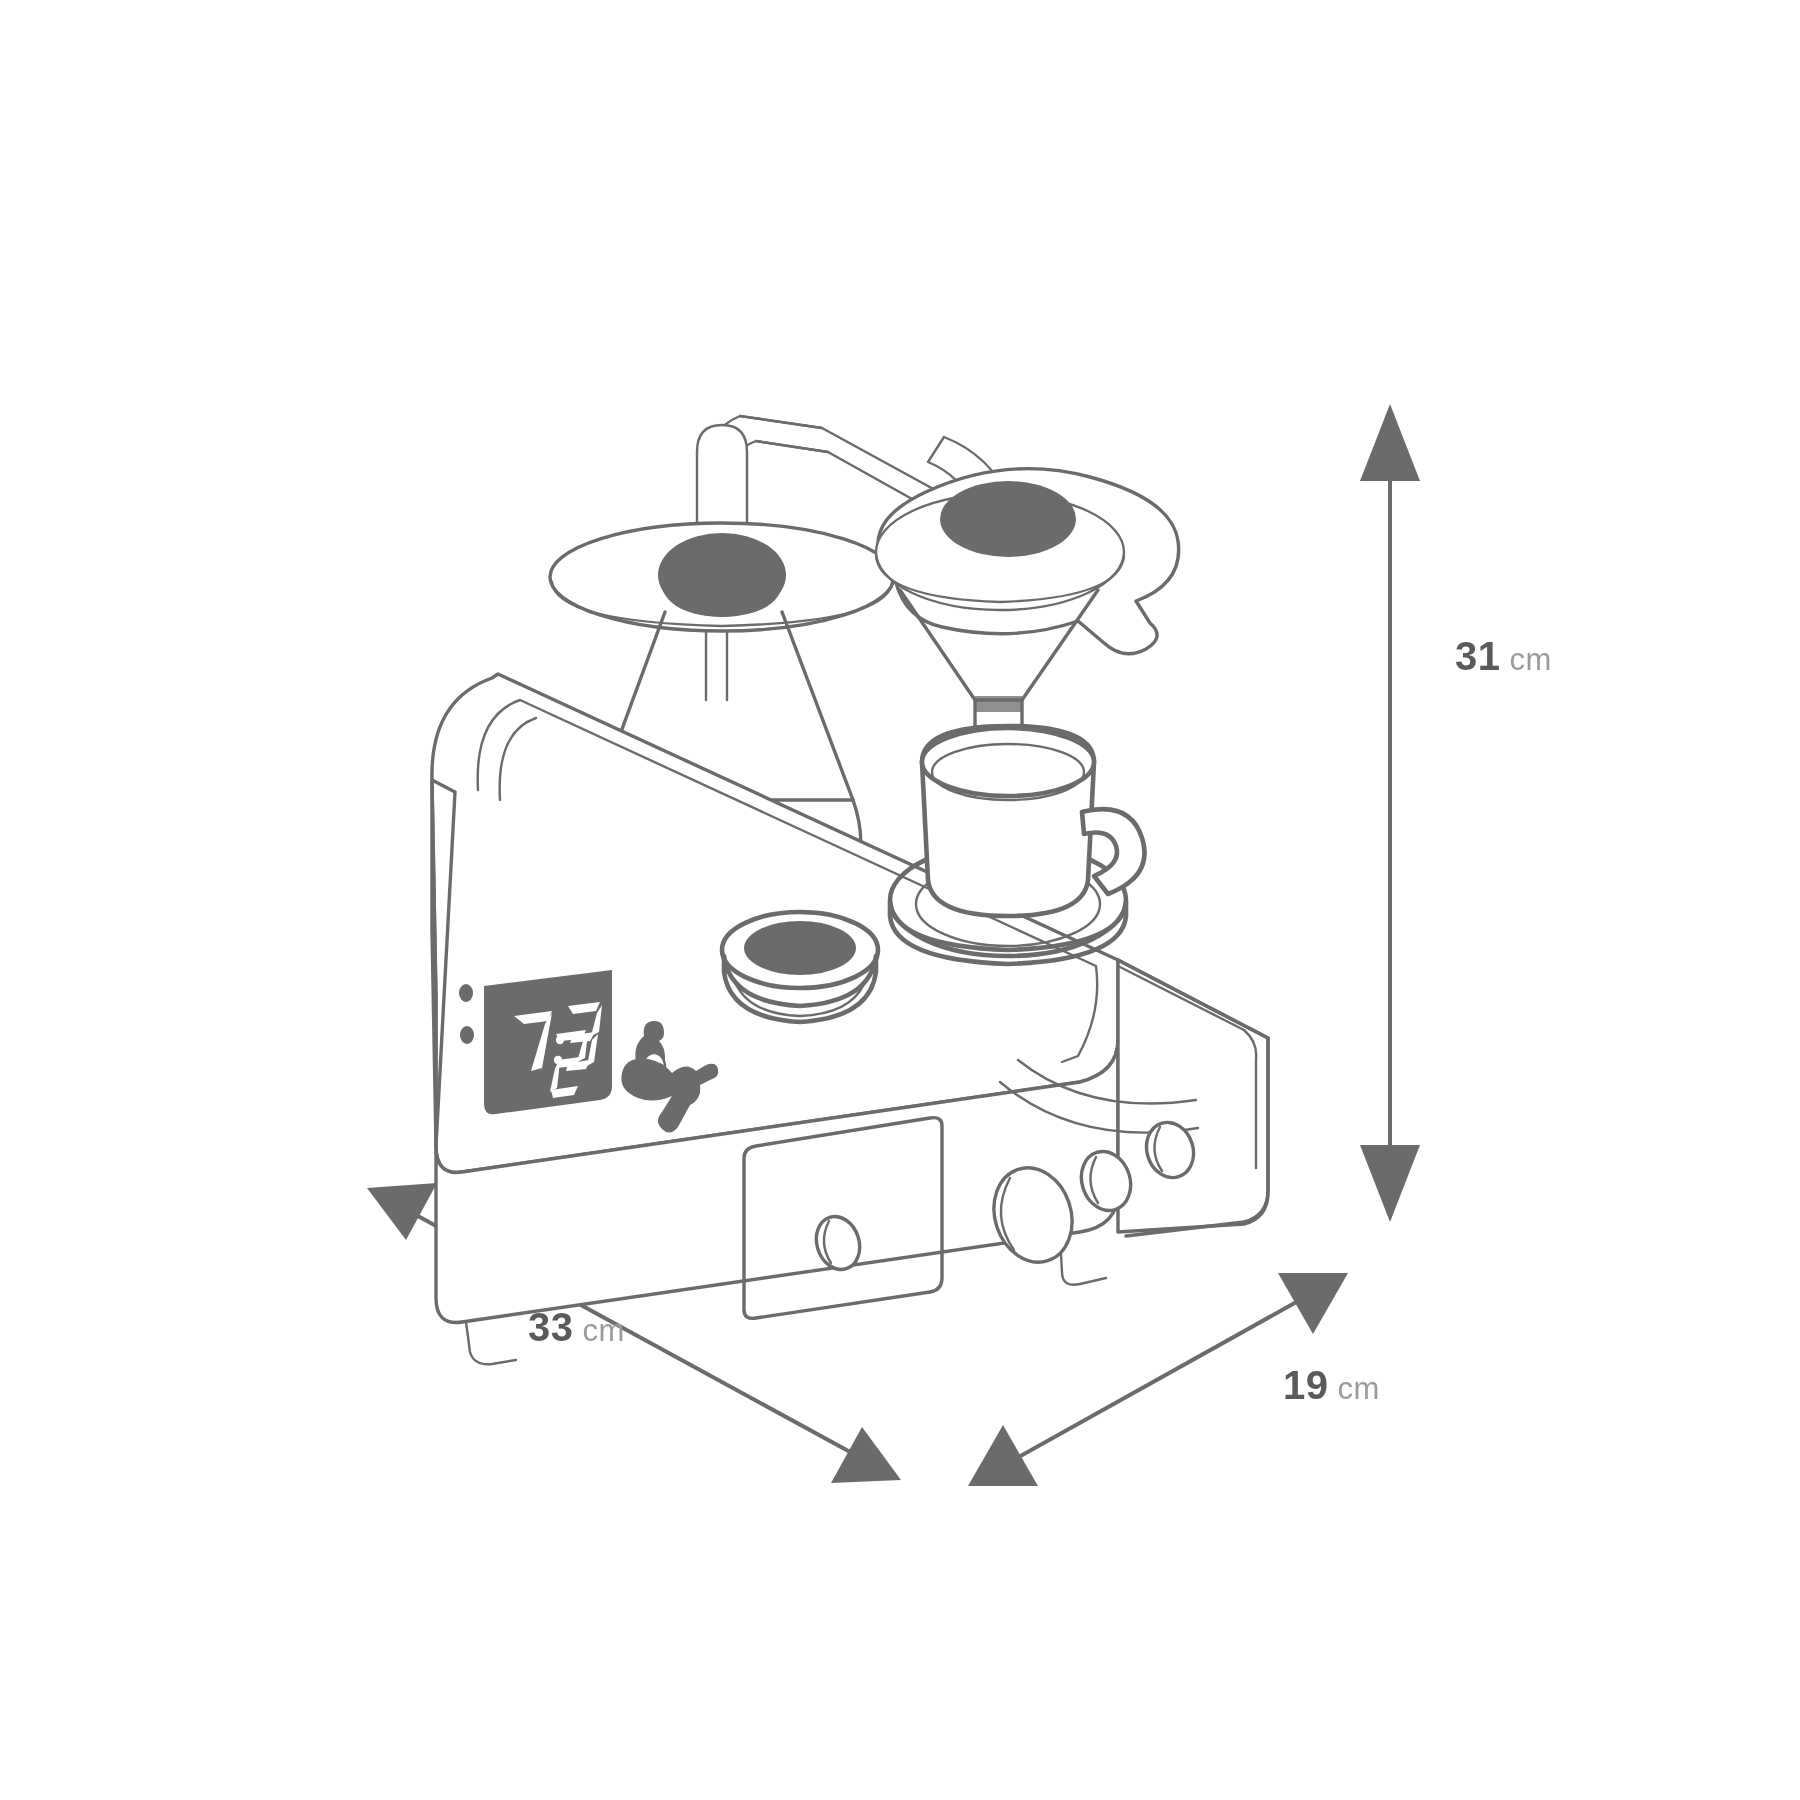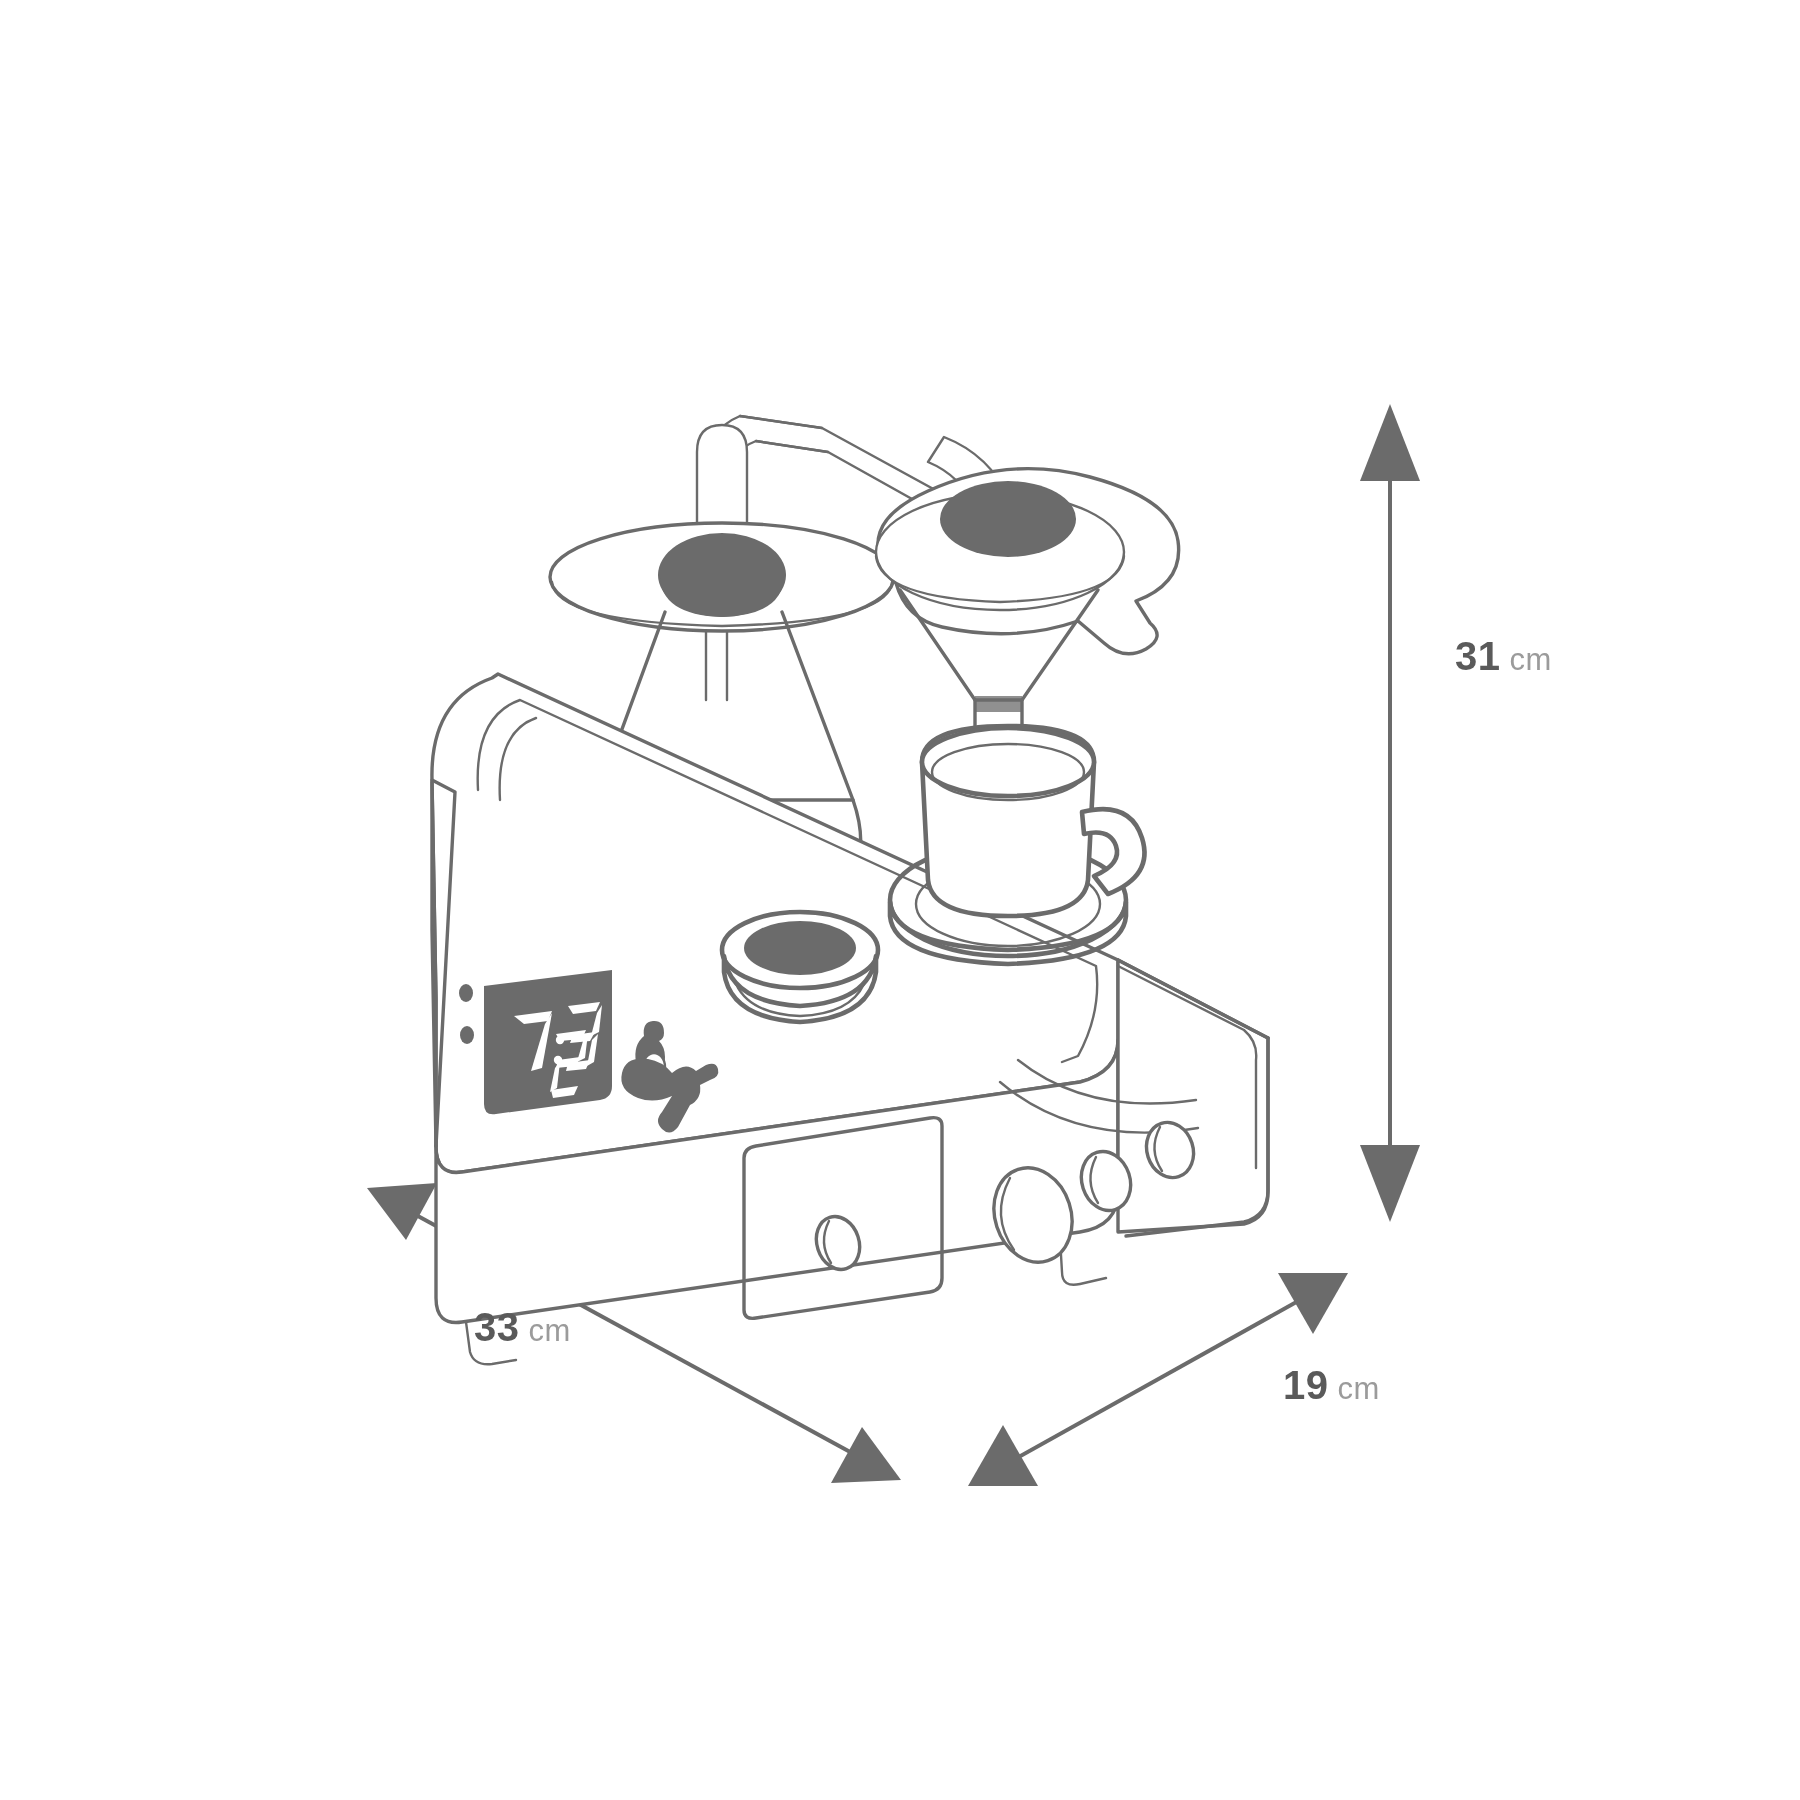--- a/index.html
+++ b/index.html
@@ -27,21 +27,21 @@
     letter-spacing:0.5px;
   }
   .dim-unit{
     font-size:31px;
     font-weight:normal;
     color:#9b9b9b;
     margin-left:9px;
     letter-spacing:0.5px;
   }
   #label-height{left:1455px;top:636px;}
-  #label-width{left:474px;top:1307px;}
+  #label-width{left:528px;top:1307px;}
   #label-depth{left:1283px;top:1365px;}
 </style>
 </head>
 <body>
 
 <div id="stage">
 
   <svg id="diagram" viewBox="0 0 1800 1800">
     <defs>
       <style>

